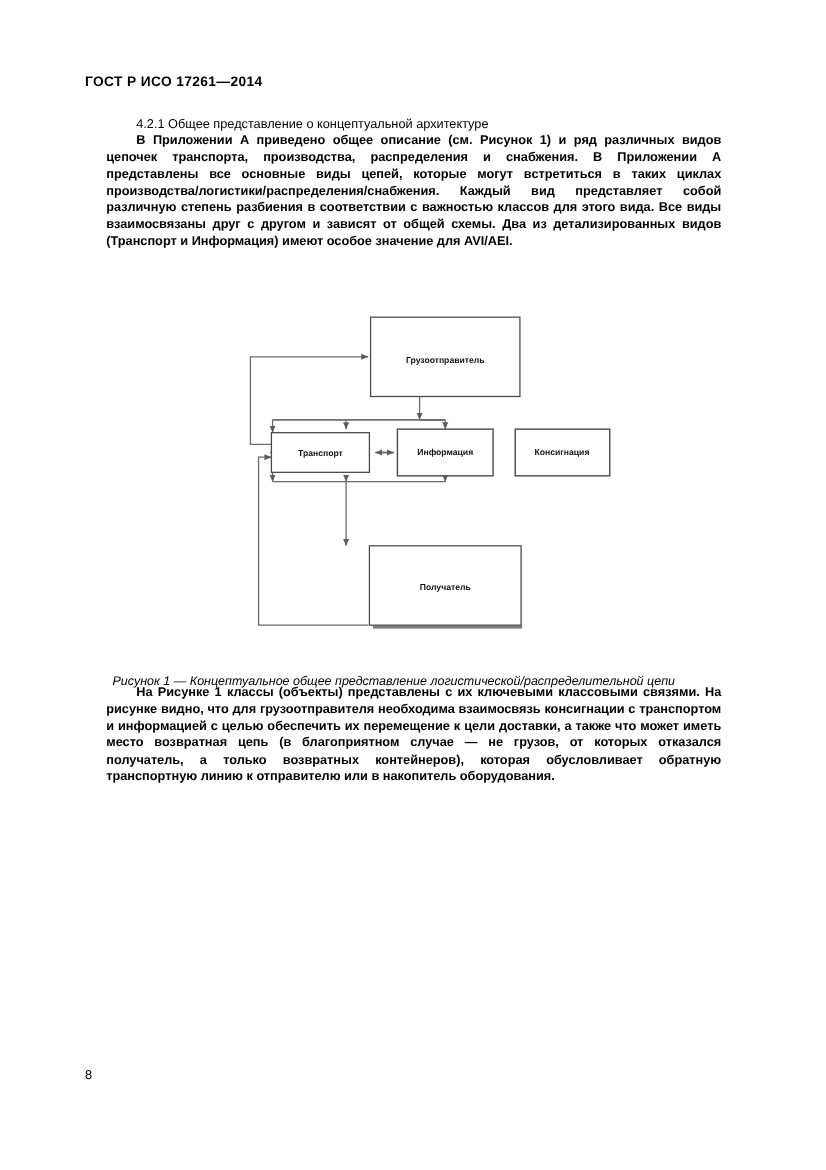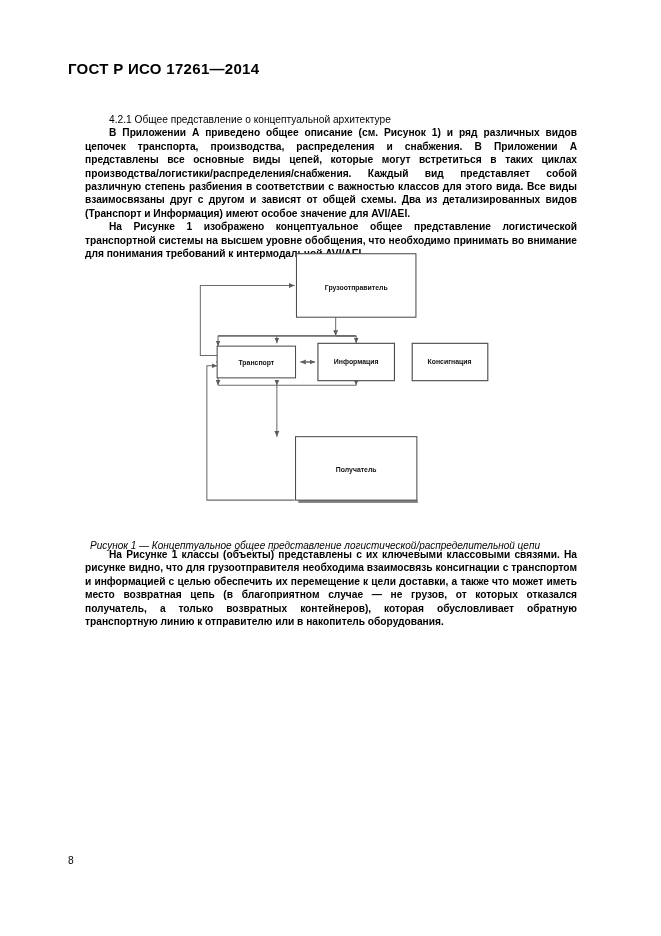--- a/index.html
+++ b/index.html
@@ -8,36 +8,36 @@
     background:#ffffff;
     font-family:"Liberation Sans", sans-serif;
     color:#000000;
     position:relative;
     overflow:hidden;
   }
   .page { position:absolute; left:0; top:0; width:661px; height:936px; }
 
   .header {
     position:absolute; left:68px; top:60px;
-    font-size:15px; font-weight:bold; letter-spacing:0.3px;text-align:right;
+    font-size:11px; font-weight:bold; letter-spacing:0.3px;text-align:right;
   }
 
   .body-col {
     position:absolute; left:85px; top:93px; width:492px;
   }
 
   p.t {
     margin:0;
     font-size:10.2px;
     line-height:13.4px;
     text-align:justify;
     text-justify:inter-word;
   }
   p.indent { text-indent:24px;font-weight:bold; }
-  p.noindent { text-indent:0;margin-top:20px; }
+  p.noindent { text-indent:0; }
 
   .fig-wrap {
     position:absolute; left:85px; top:250px; width:492px; height:300px;
   }
   .diagram { position:absolute; left:0; top:0; width:492px; height:280px; }
 
   .caption {
     position:absolute; left:69px; top:540px; width:492px;
     text-align:center;
     font-size:10px;
@@ -57,21 +57,20 @@
 </head>
 <body>
 
 <div class="page">
 
   <div class="header">ГОСТ Р ИСО 17261—2014</div>
 
   <div class="body-col">
     <p class="t noindent" style="text-indent:24px;">4.2.1 Общее представление о концептуальной архитектуре</p>
     <p class="t indent">В Приложении А приведено общее описание (см. Рисунок 1) и ряд различных видов цепочек транспорта, производства, распределения и снабжения. В Приложении А представлены все основные виды цепей, которые могут встретиться в таких циклах производства/логистики/распределения/снабжения. Каждый вид представляет собой различную степень разбиения в соответствии с важностью классов для этого вида. Все виды взаимосвязаны друг с другом и зависят от общей схемы. Два из детализированных видов (Транспорт и Информация) имеют особое значение для AVI/AEI.</p>
-    <p class="t indent">На Рисунке 1 изображено концептуальное общее представление логистической транспортной системы на высшем уровне обобщения, что необходимо принимать во внимание для понимания требований к интермодальной AVI/AEI.</p>
   </div>
 
   <div class="fig-wrap">
     <svg class="diagram" viewBox="0 0 492 300" xmlns="http://www.w3.org/2000/svg">
       <defs>
         <marker id="ah" markerWidth="7" markerHeight="7" refX="6" refY="3" orient="auto" markerUnits="userSpaceOnUse">
           <path d="M0,0.4 L6,3 L0,5.6 z" fill="#5c5c5c"></path>
         </marker>
       </defs>
 

